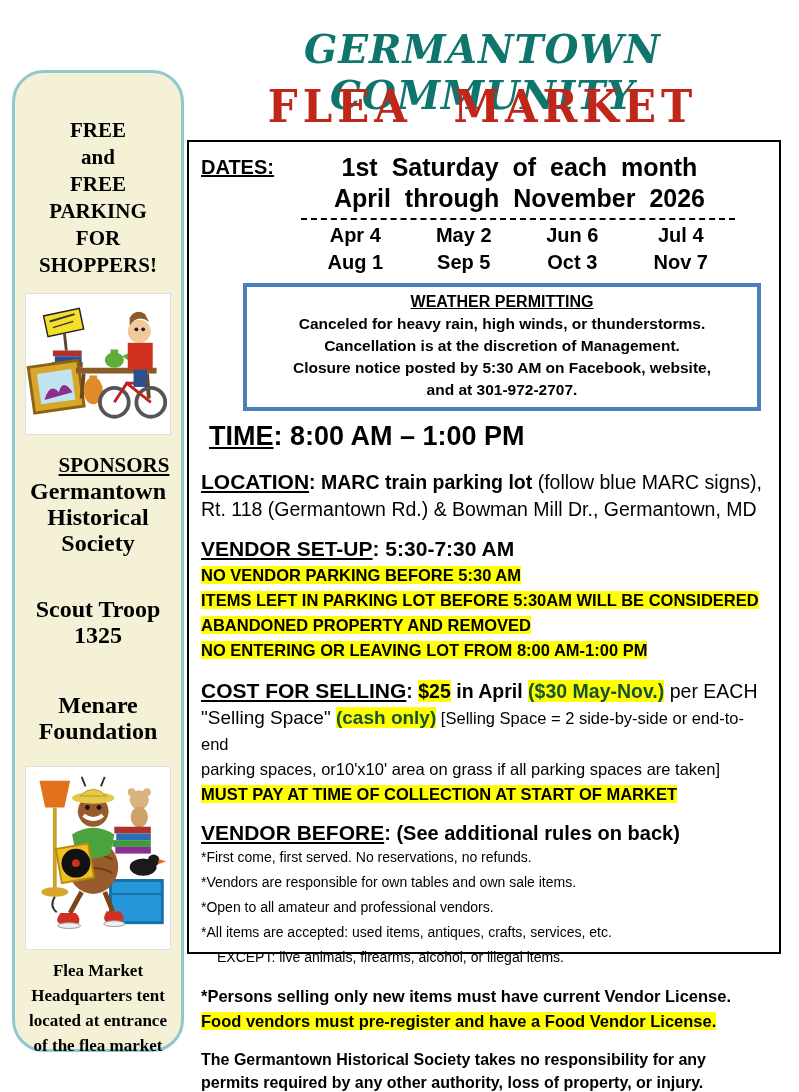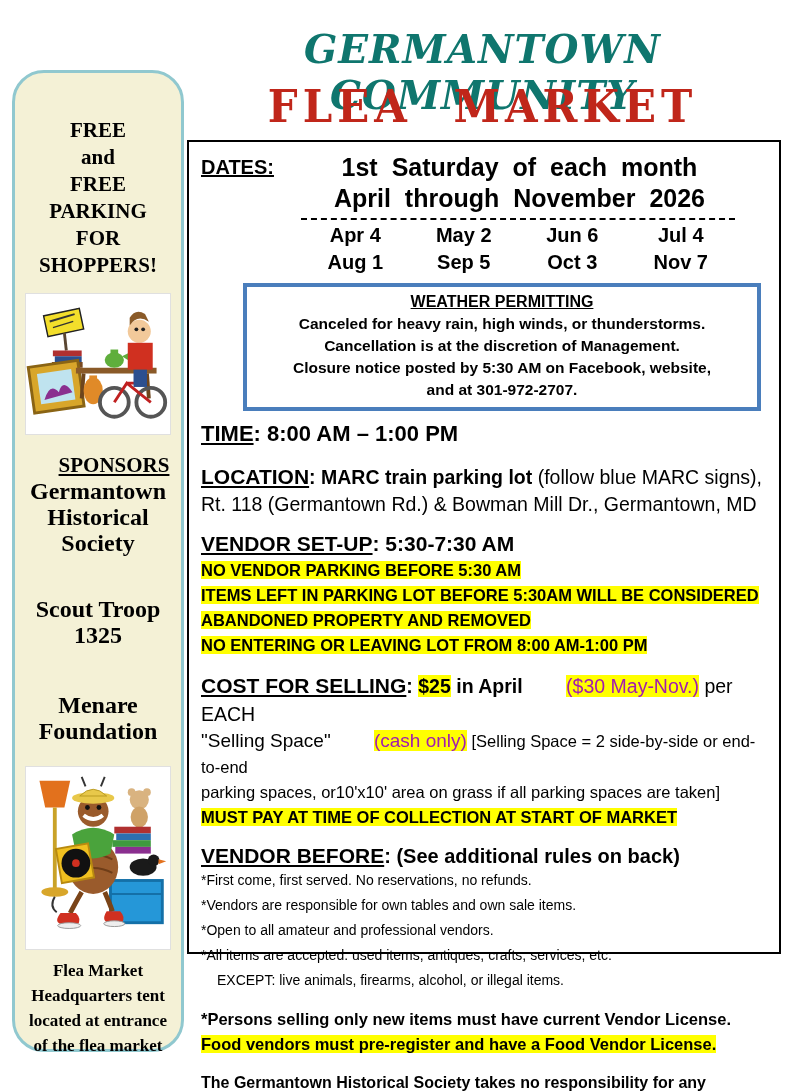--- a/index.html
+++ b/index.html
@@ -48,34 +48,34 @@
   .dates-divider{ border-bottom:2px dashed #000; margin:4px 30px 2px 100px; }
   .dates-grid{ display:grid; grid-template-columns:repeat(4,1fr); margin:2px 30px 0 100px;
                font-weight:bold; font-size:20px; line-height:27px; text-align:center; }
 
   .weather-box{
     border:4px solid #4a7ebc; margin:7px 4px 10px 42px; padding:4px 6px 6px 6px;
     text-align:center; font-weight:bold; font-size:15.5px; line-height:22px;
   }
   .weather-title{ font-size:16px; text-decoration:underline; }
 
-  .time-line{ font-weight:bold; font-size:22px; margin-top:4px; }
+  .time-line{ font-weight:bold; font-size:27px; margin-top:4px;margin-left:8px; }
 
   .loc-block{ margin-top:16px; font-size:19.5px; line-height:27px; }
   .loc-bold{ font-weight:bold; }
 
   .setup-block{ margin-top:14px; }
   .hl{ background:#ffff00; }
   .hl-line{ font-weight:bold; font-size:16.5px; line-height:25px; }
   .setup-lines{ margin-top:2px; }
 
   .cost-block{ margin-top:14px; }
   .cost-line1{ font-size:19.5px; line-height:28px; }
   .cost-line1 .b{ font-weight:bold; }
-  .darkred{ color:#a21caf; font-weight:normal;margin-left:38px; }
+  .darkred{ color:#14532d; font-weight:bold; }
   .cost-line2{ font-size:19px; line-height:26px; }
   .cost-small{ font-size:16.5px; }
   .cost-line3{ font-size:16.5px; line-height:25px; }
 
   .rules-block{ margin-top:14px; }
   .rules-head-extra{ font-weight:bold; font-size:20px; }
   .rule{ font-weight:normal; font-size:14px; line-height:25px; }
   .rule.indent{ padding-left:16px; }
   .license-note{ margin-top:14px; font-weight:bold; font-size:16.5px; line-height:25px; }
   .disclaimer{ margin-top:14px; font-weight:bold; font-size:16px; line-height:23px; }

